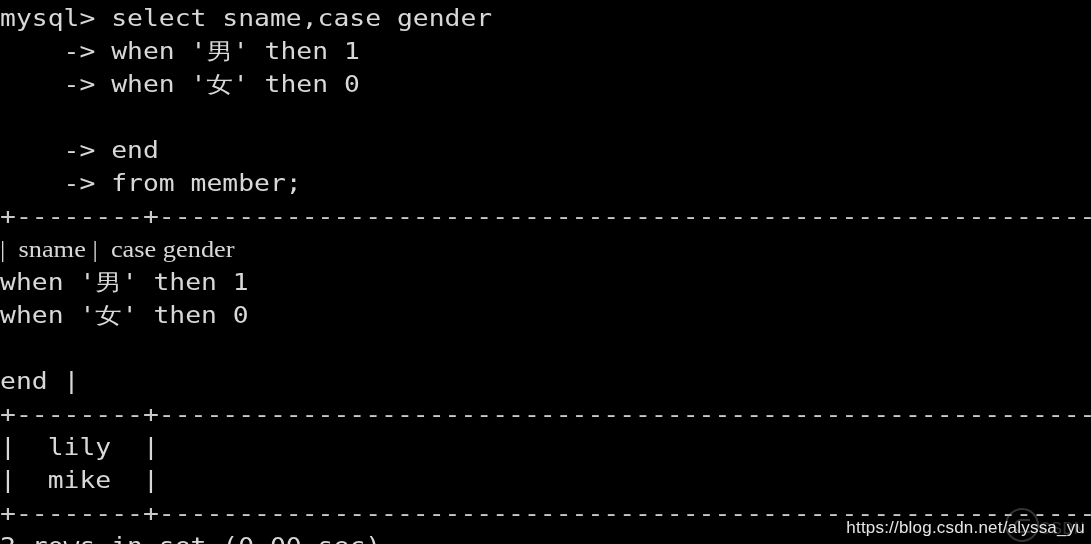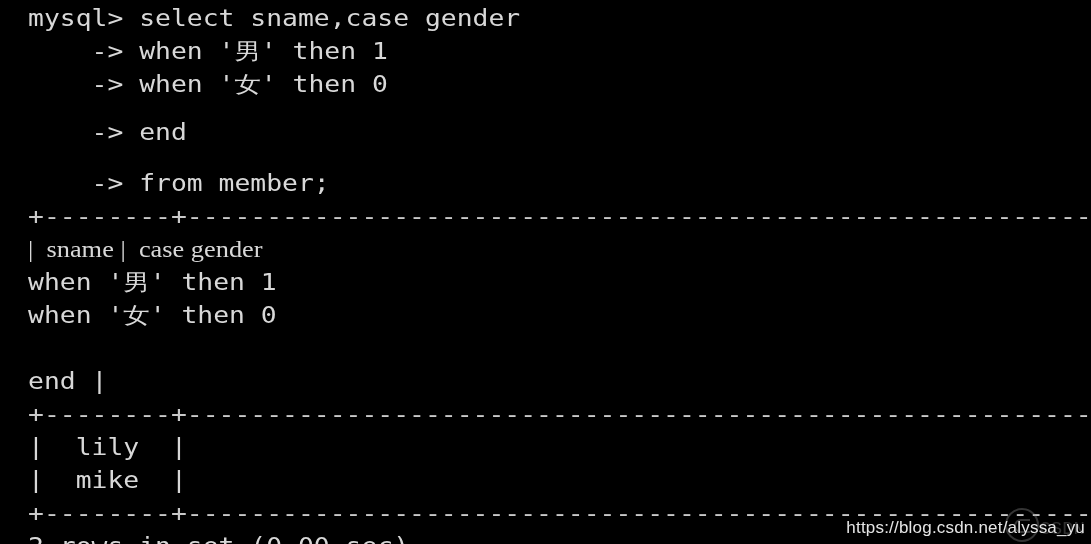--- a/index.html
+++ b/index.html
@@ -26,21 +26,20 @@
   .term-line {
     position: absolute;
     left: 0;
     white-space: pre;
     font-family: "DejaVu Sans Mono", "Liberation Mono", monospace;
     font-size: 22.5px;
     line-height: 33px;
     letter-spacing: 0px;
     color: #d8d8d8;
     height: 33px;
-    padding-left: 28px;
   }
   
   .term-line > span.txt {
     display: inline-block;
     transform-origin: left center;
     transform: scaleX(1.172);
   }
   .sep {
     color: #c9c9c9;
   }
@@ -95,21 +94,21 @@
 
 <div id="terminal">
 
   <div class="term-line" style="top:2px;"><span class="txt">mysql&gt; select sname,case gender</span></div>
 
   <div class="term-line" style="top:35px;"><span class="txt">    -&gt; when '男' then 1</span></div>
 
   <div class="term-line" style="top:68px;"><span class="txt">    -&gt; when '女' then 0</span></div>
 
 
-  <div class="term-line" style="top:116px;"><span class="txt">    -&gt; end</span></div>
+  <div class="term-line" style="top:134px;"><span class="txt">    -&gt; end</span></div>
 
   <div class="term-line" style="top:167px;"><span class="txt">    -&gt; from member;</span></div>
 
   <div class="term-line sep" style="top:200px;"><span class="txt">+--------+--------------------------------------------------------------+</span></div>
 
   <div class="term-line" style="top:233px;font-family:Liberation Serif, serif;"><span class="txt">|  sname |  case gender</span></div>
 
   <div class="term-line" style="top:266px;"><span class="txt">when '男' then 1</span></div>
 
   <div class="term-line" style="top:299px;"><span class="txt">when '女' then 0</span></div>

